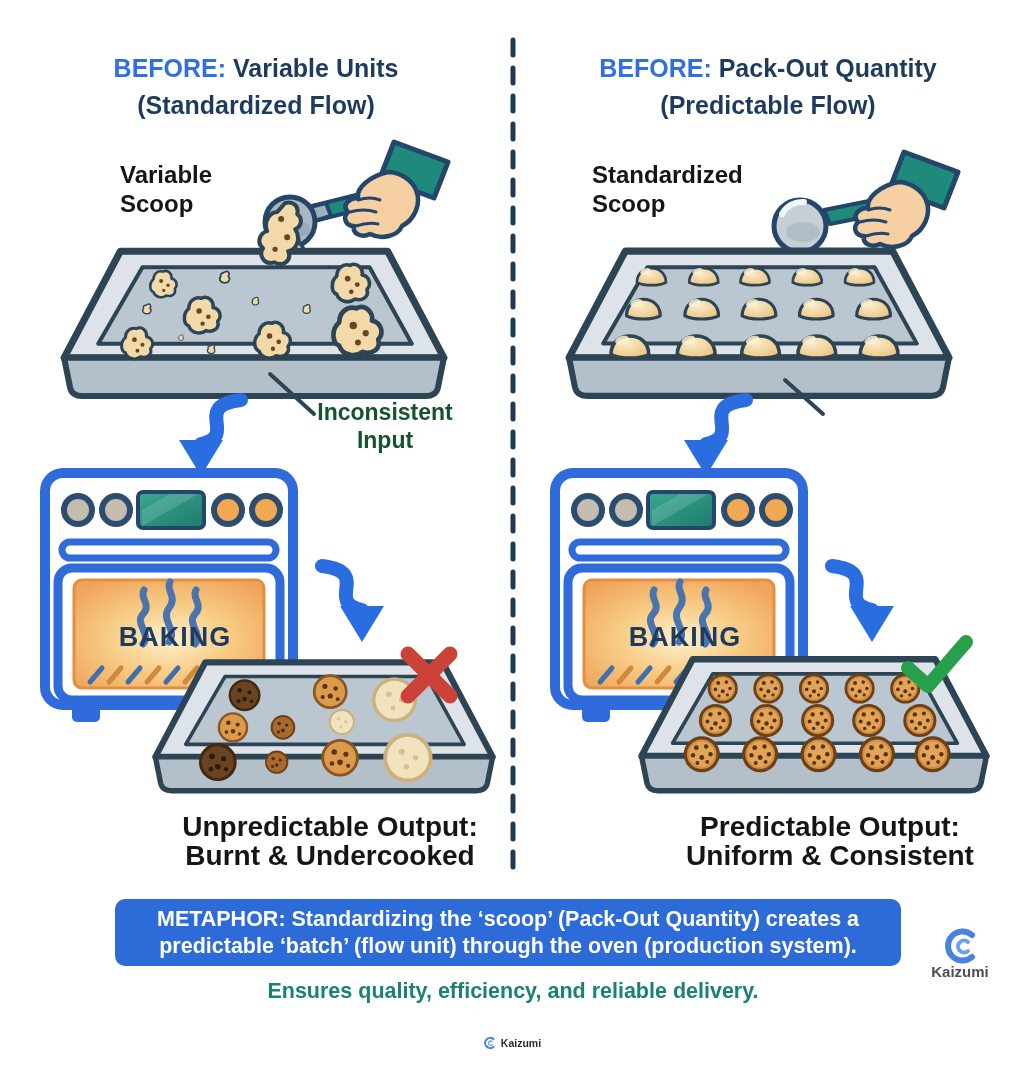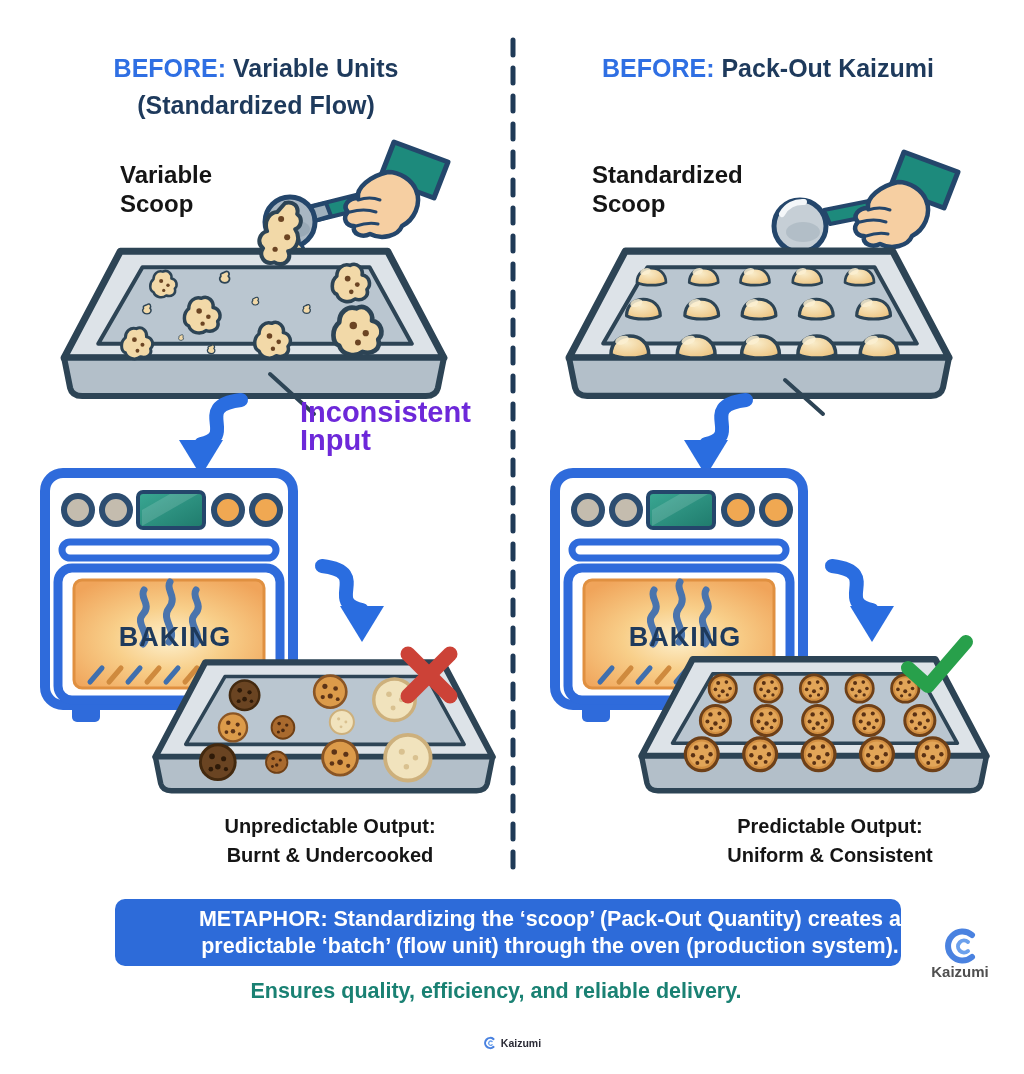--- a/index.html
+++ b/index.html
@@ -2,29 +2,29 @@
 <html><head>
 <meta charset="utf-8">
 <style>
   html,body{margin:0;padding:0;background:#ffffff;}
   #canvas{position:relative;width:1024px;height:1074px;background:#ffffff;overflow:hidden;
           font-family:"Liberation Sans",sans-serif;}
   .abs{position:absolute;}
   .heading{width:512px;text-align:center;font-size:25px;font-weight:bold;line-height:37px;color:#1e3a5c;}
   .heading .hl{color:#2f6fe3;}
   .lbl{font-size:24px;font-weight:bold;color:#151515;text-align:left;white-space:pre-line;line-height:29px;}
-  .callout-text{font-size:29px;font-weight:bold;color:#6d28d9;white-space:pre-line;line-height:28px;}
-  .caption{font-size:20px;font-weight:bold;color:#151515;text-align:center;white-space:pre-line;line-height:29px;}
+  .callout-text{font-size:23px;font-weight:bold;color:#14532d;text-align:center;white-space:pre-line;line-height:28px;}
+  .caption{font-size:28px;font-weight:bold;color:#151515;text-align:center;white-space:pre-line;line-height:29px;}
   .oven-wrap{width:262px;height:266px;}
   .baking{position:absolute;left:36px;top:156px;width:202px;text-align:center;
           font-size:27px;font-weight:bold;letter-spacing:1px;color:#1e3a5c;}
   .banner{left:115px;top:899px;width:786px;height:67px;background:#2d6bd9;border-radius:10px;
-          display:flex;align-items:center;justify-content:flex-end;}
+          display:flex;align-items:center;justify-content:center;}
   .banner-text{font-size:21.5px;font-weight:bold;color:#ffffff;text-align:center;white-space:pre-line;line-height:27px;}
-  .tagline{left:0;top:979px;width:992px;text-align:center;font-size:21.5px;font-weight:bold;color:#1a8173;}
+  .tagline{left:0;top:979px;width:992px;text-align:center;font-size:21.5px;font-weight:bold;color:#1a8173;padding-left:17px;}
   .brand-label{font-size:15px;font-weight:bold;color:#4f4f4f;text-align:center;}
   .brand-center{left:452px;top:1036px;width:120px;display:flex;align-items:center;justify-content:center;gap:4px;}
   .brand-center-label{font-size:10.5px;font-weight:bold;color:#2a2a35;}
   svg{display:block;overflow:visible;}
   .mirror{transform:scaleX(-1);}
 </style>
 </head>
 <body>
 
 <div id="canvas">
@@ -263,21 +263,22 @@
   </svg>
 
   <svg class="abs" style="left:398px;top:642px" width="62" height="66">
     <use href="#sym-x" width="62" height="66"></use>
   </svg>
 
   <div class="abs caption" style="left:120px;top:812px;width:420px">Unpredictable Output:
 Burnt &amp; Undercooked</div>
 
   <div class="abs heading" style="left:512px;top:50px">
-    <span class="hl">BEFORE:</span><span> Pack-Out Kaizumi</span><br>
+    <span class="hl">BEFORE:</span><span> Pack-Out Quantity</span><br>
+    <span>(Predictable Flow)</span>
   </div>
 
   <div class="abs lbl" style="left:592px;top:160px;width:230px">Standardized
 Scoop</div>
 
   <svg class="abs" style="left:752px;top:152px" width="215" height="135">
     <use href="#sym-handB" width="210" height="135"></use>
   </svg>
 
   <svg class="abs" style="left:563px;top:243px" width="392" height="161" viewBox="0 0 390 160">

